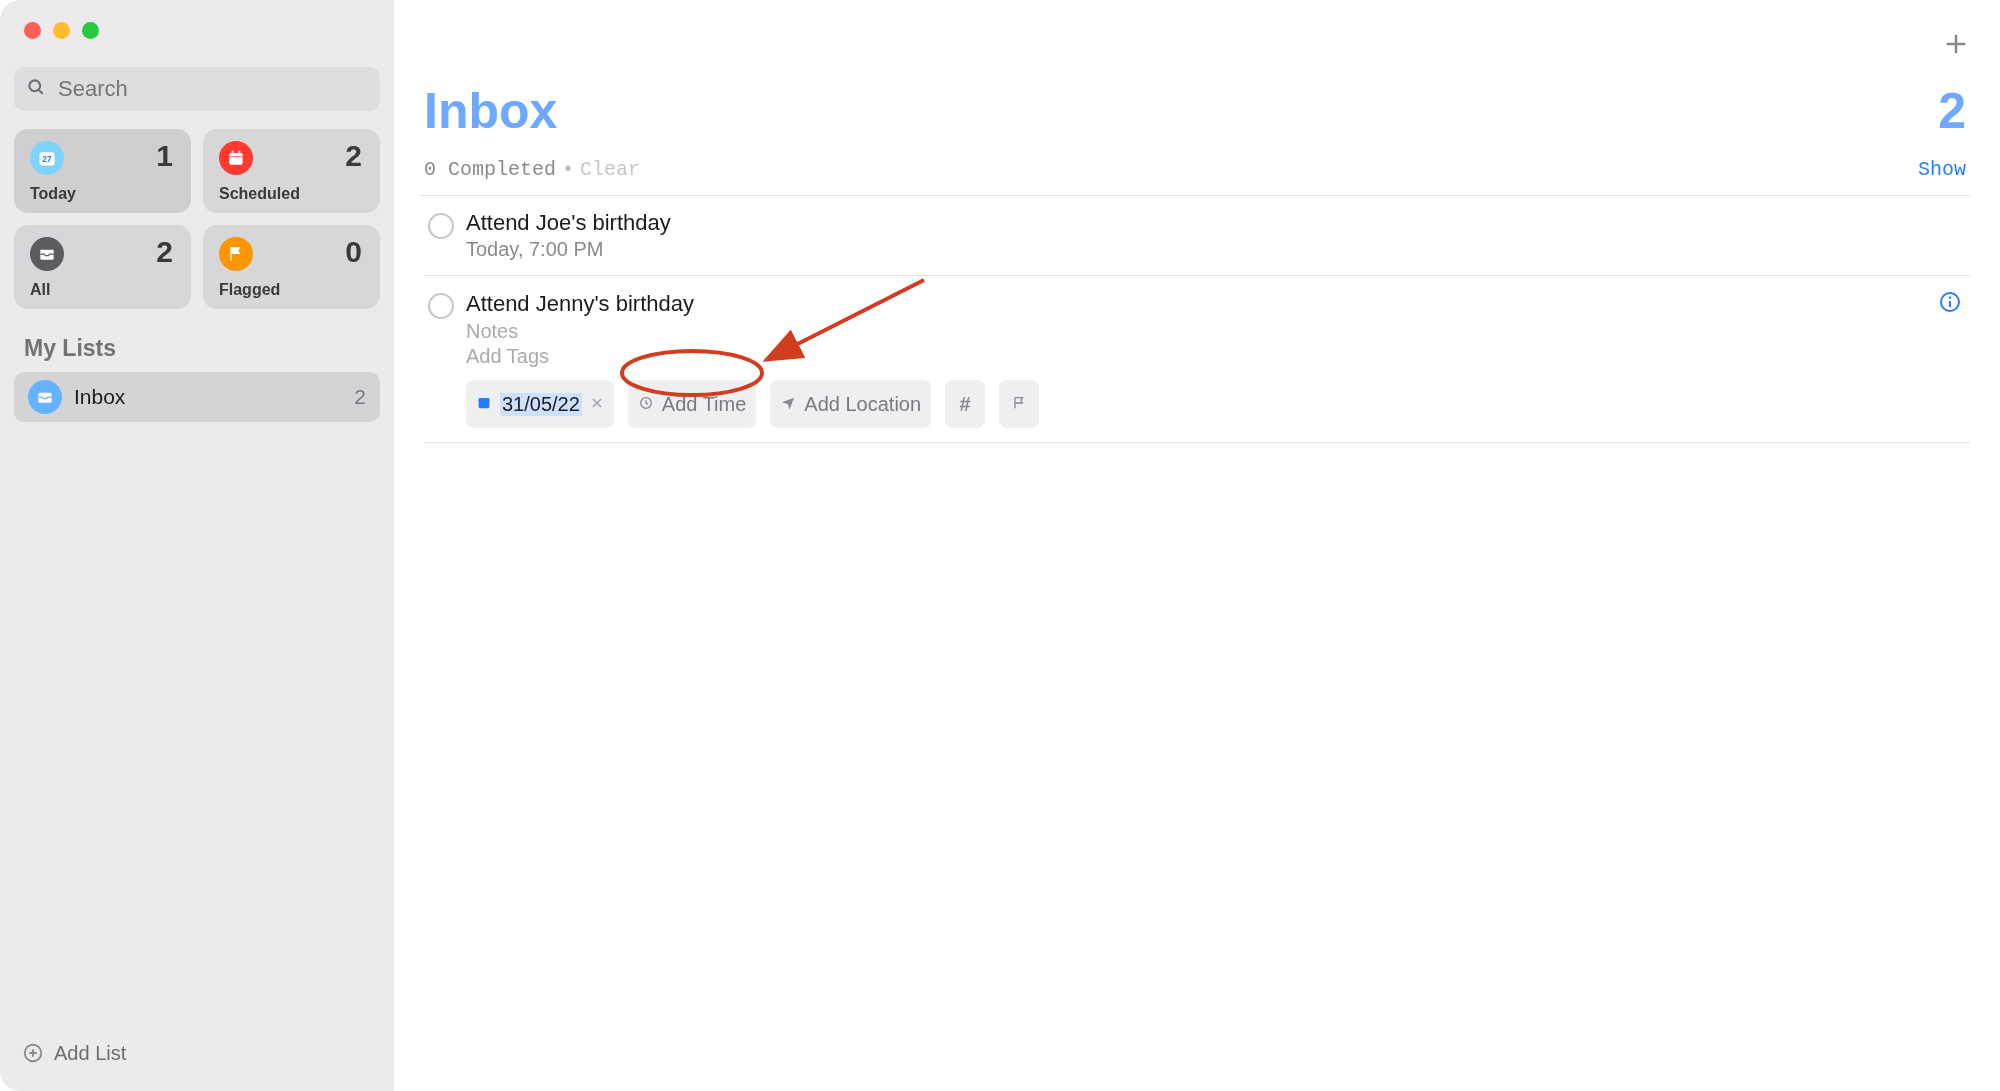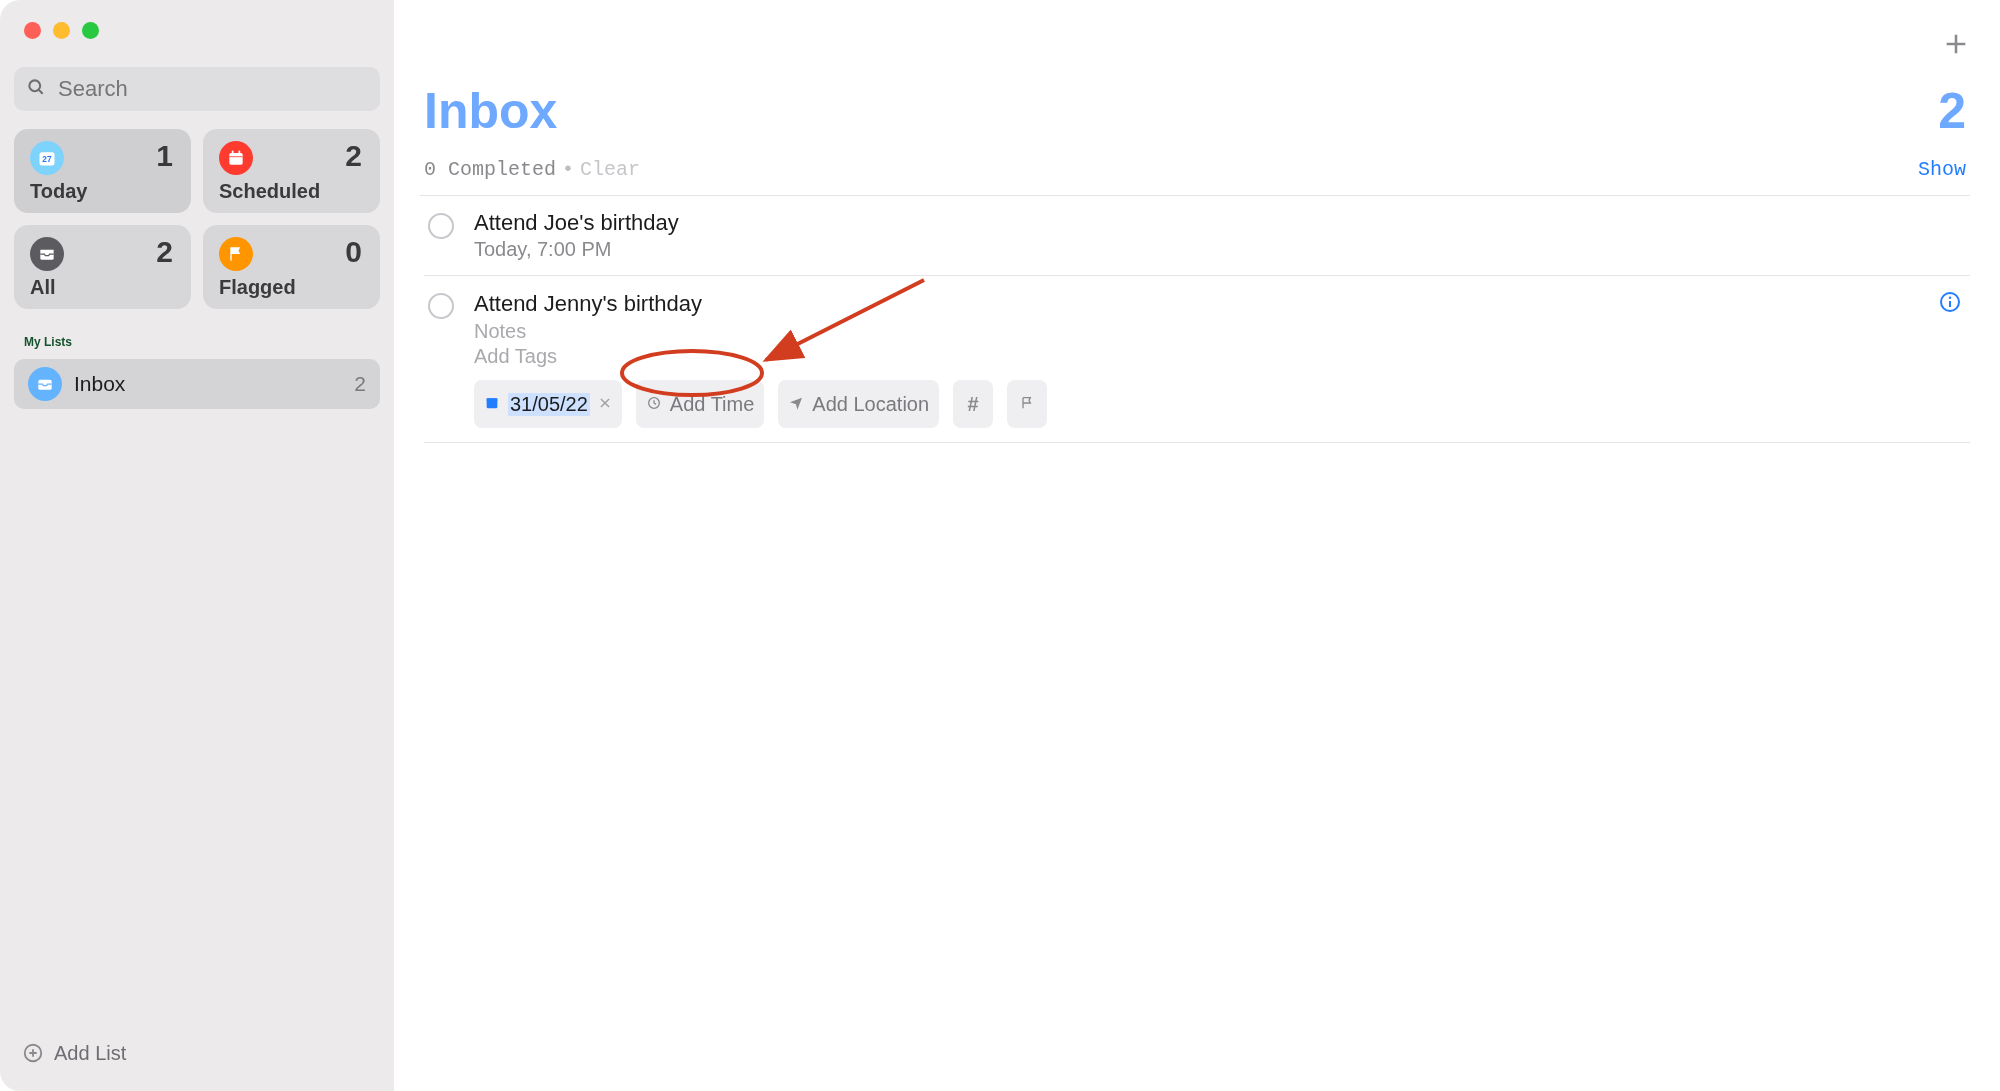--- a/index.html
+++ b/index.html
@@ -79,29 +79,29 @@
     height:84px;
     position:relative;
   }
   .tile.selected { background:var(--tile-selected); }
   .tile .count {
     position:absolute; top:10px; right:18px;
     font-size:30px; font-weight:700; color:#3a3a3c;
   }
   .tile .label {
     position:absolute; left:16px; bottom:10px;
-    font-size:20px; font-weight:600; color:#3a3a3c;
+    font-size:16px; font-weight:600; color:#3a3a3c;
   }
   .tile .icon {
     width:34px; height:34px; border-radius:50%;
     display:flex; align-items:center; justify-content:center;
   }
   .section-title {
     margin:26px 0 10px 10px;
-    font-size:12px; font-weight:600; color:#14532d;
+    font-size:23px; font-weight:600; color:#737373;
   }
   .list-row {
     display:flex; align-items:center;
     background:#d4d4d6;
     border-radius:10px;
     height:50px;
     padding:0 14px;
     gap:12px;
   }
   .list-row .list-icon {
@@ -155,21 +155,21 @@
   .sub-right { color:var(--accent-strong); }
   .list-divider {
     height:1px; background:var(--divider);
     margin:6px 0 0 0;
   }
 
   .r-item {
     display:flex;
     padding:14px 8px 14px 4px;
     border-bottom:1px solid var(--divider);
-    gap:20px;
+    gap:12px;
     margin-left:4px;
   }
   .r-radio {
     width:26px; height:26px;
     border:2.5px solid #c7c7cc; border-radius:50%;
     margin-top:3px;
     flex-shrink:0;
   }
   .r-body { flex:1; min-width:0; }
   .r-title-row { display:flex; align-items:center; }

